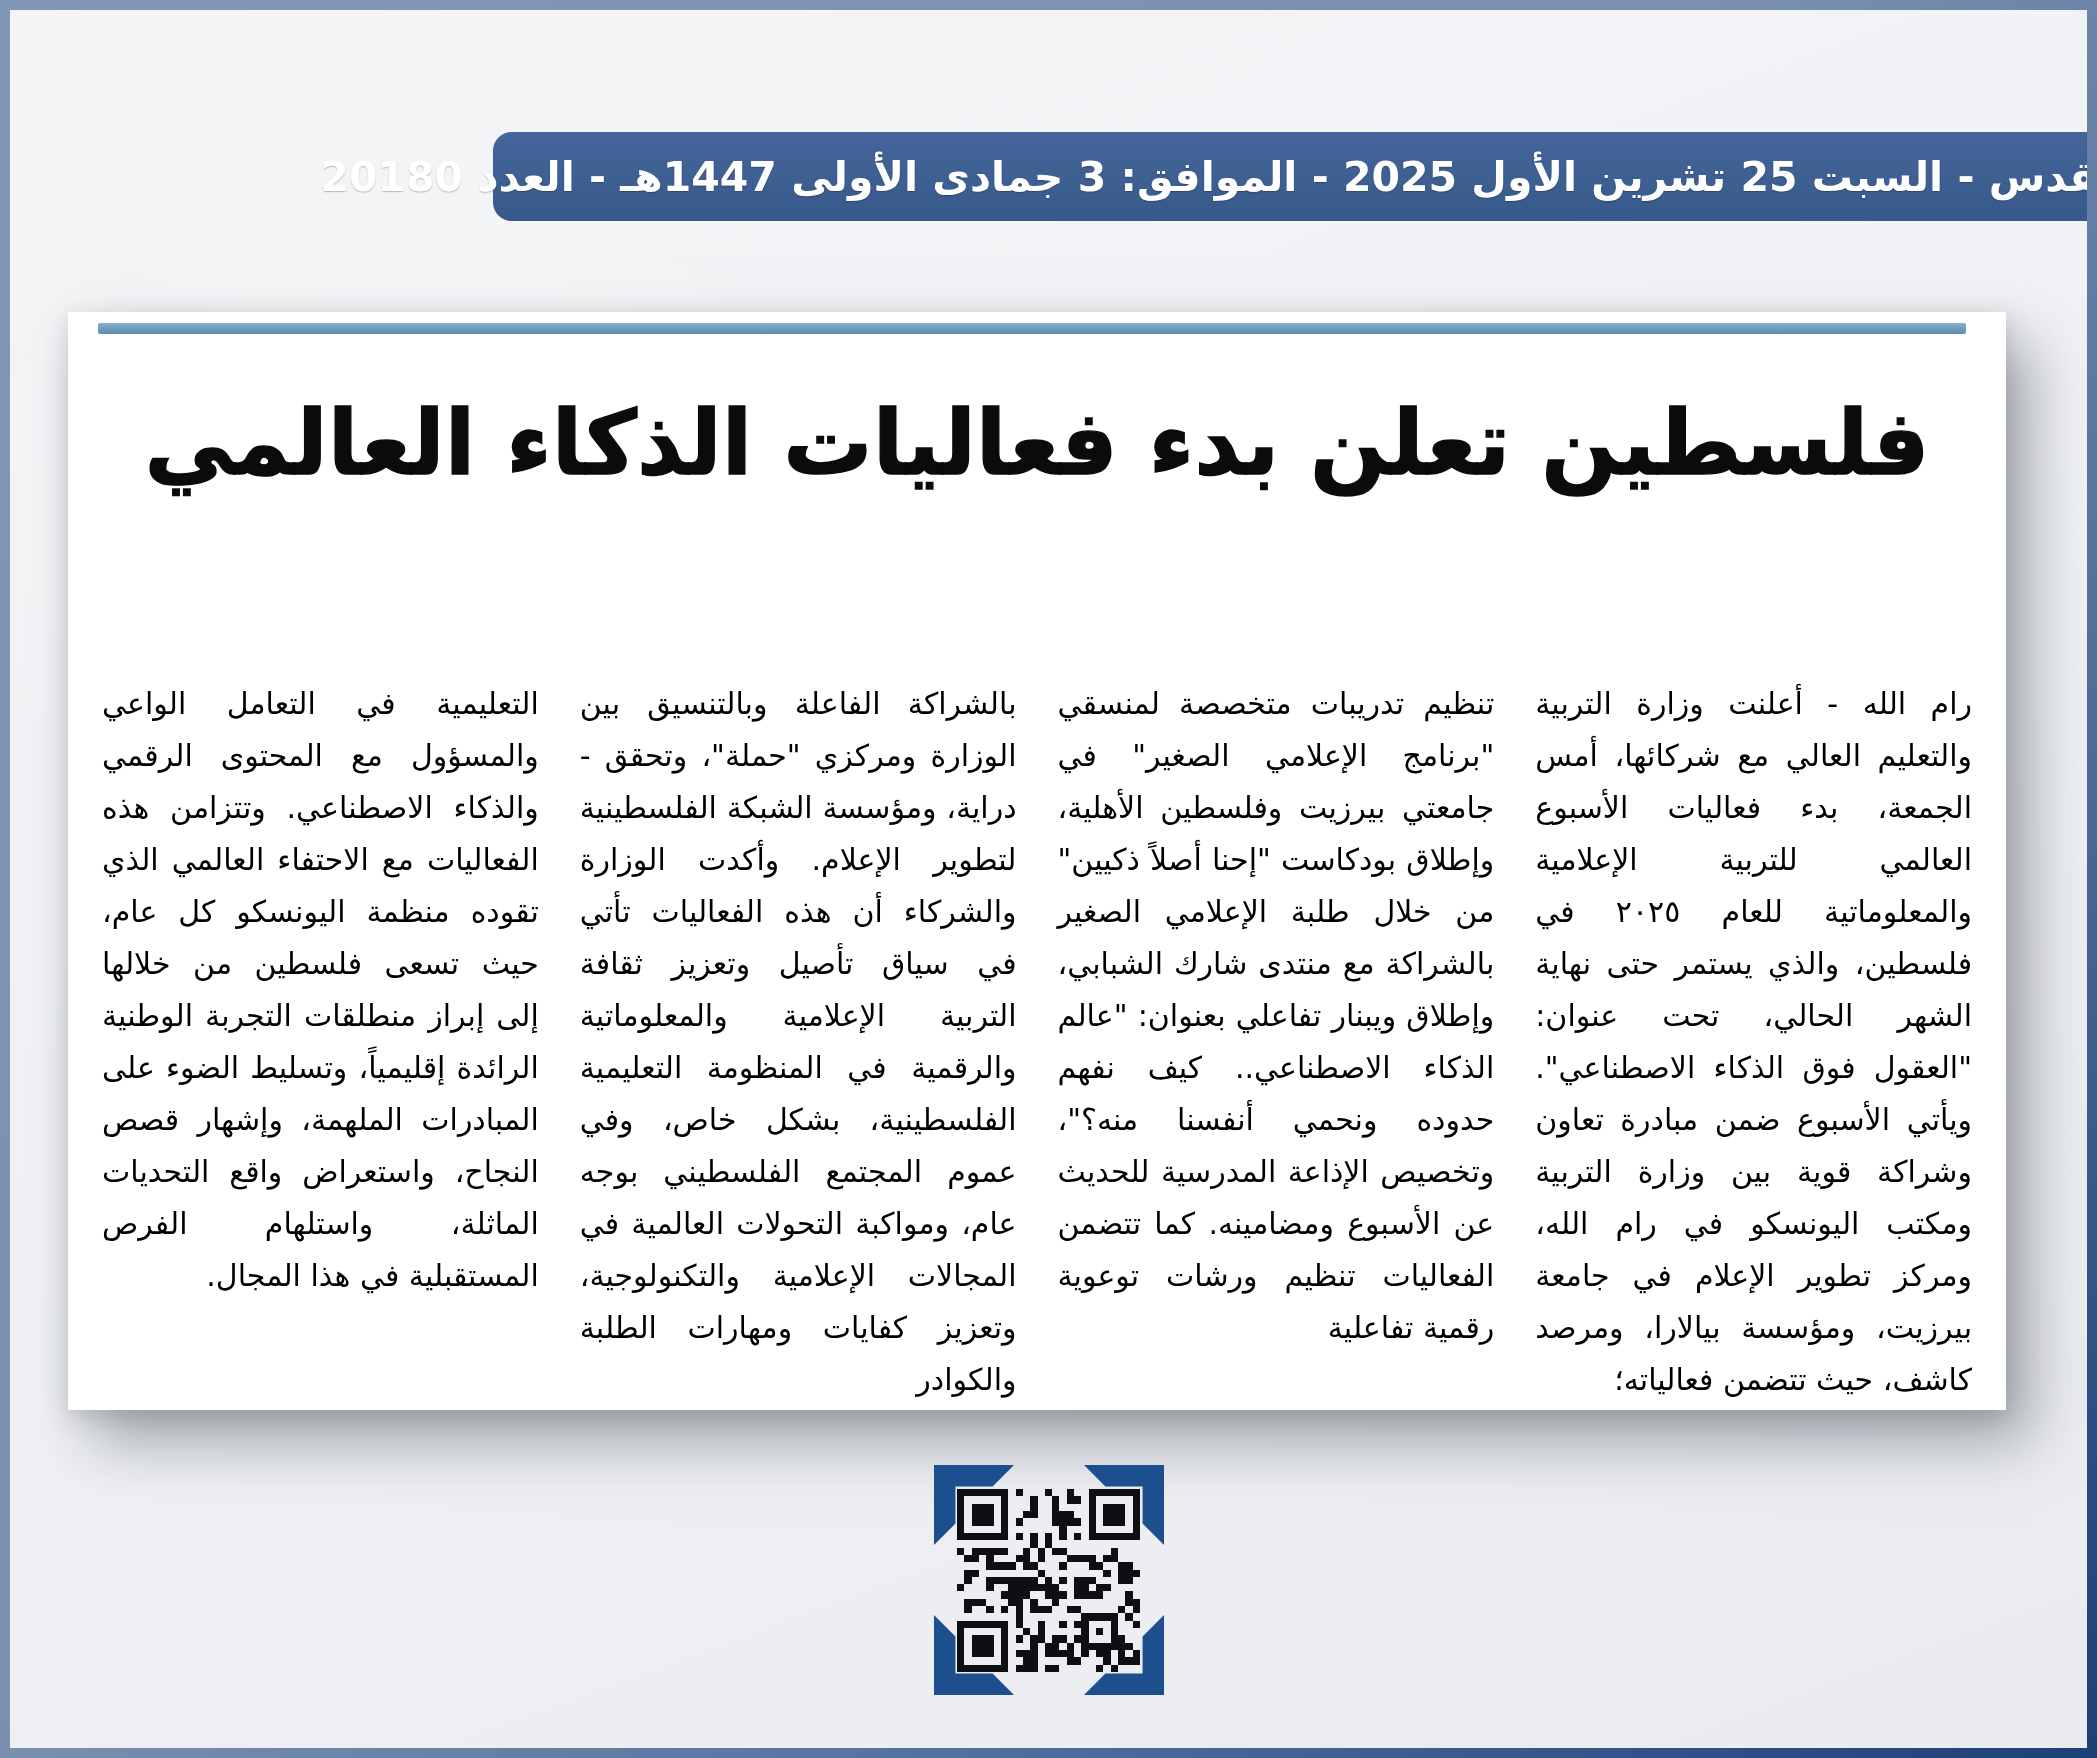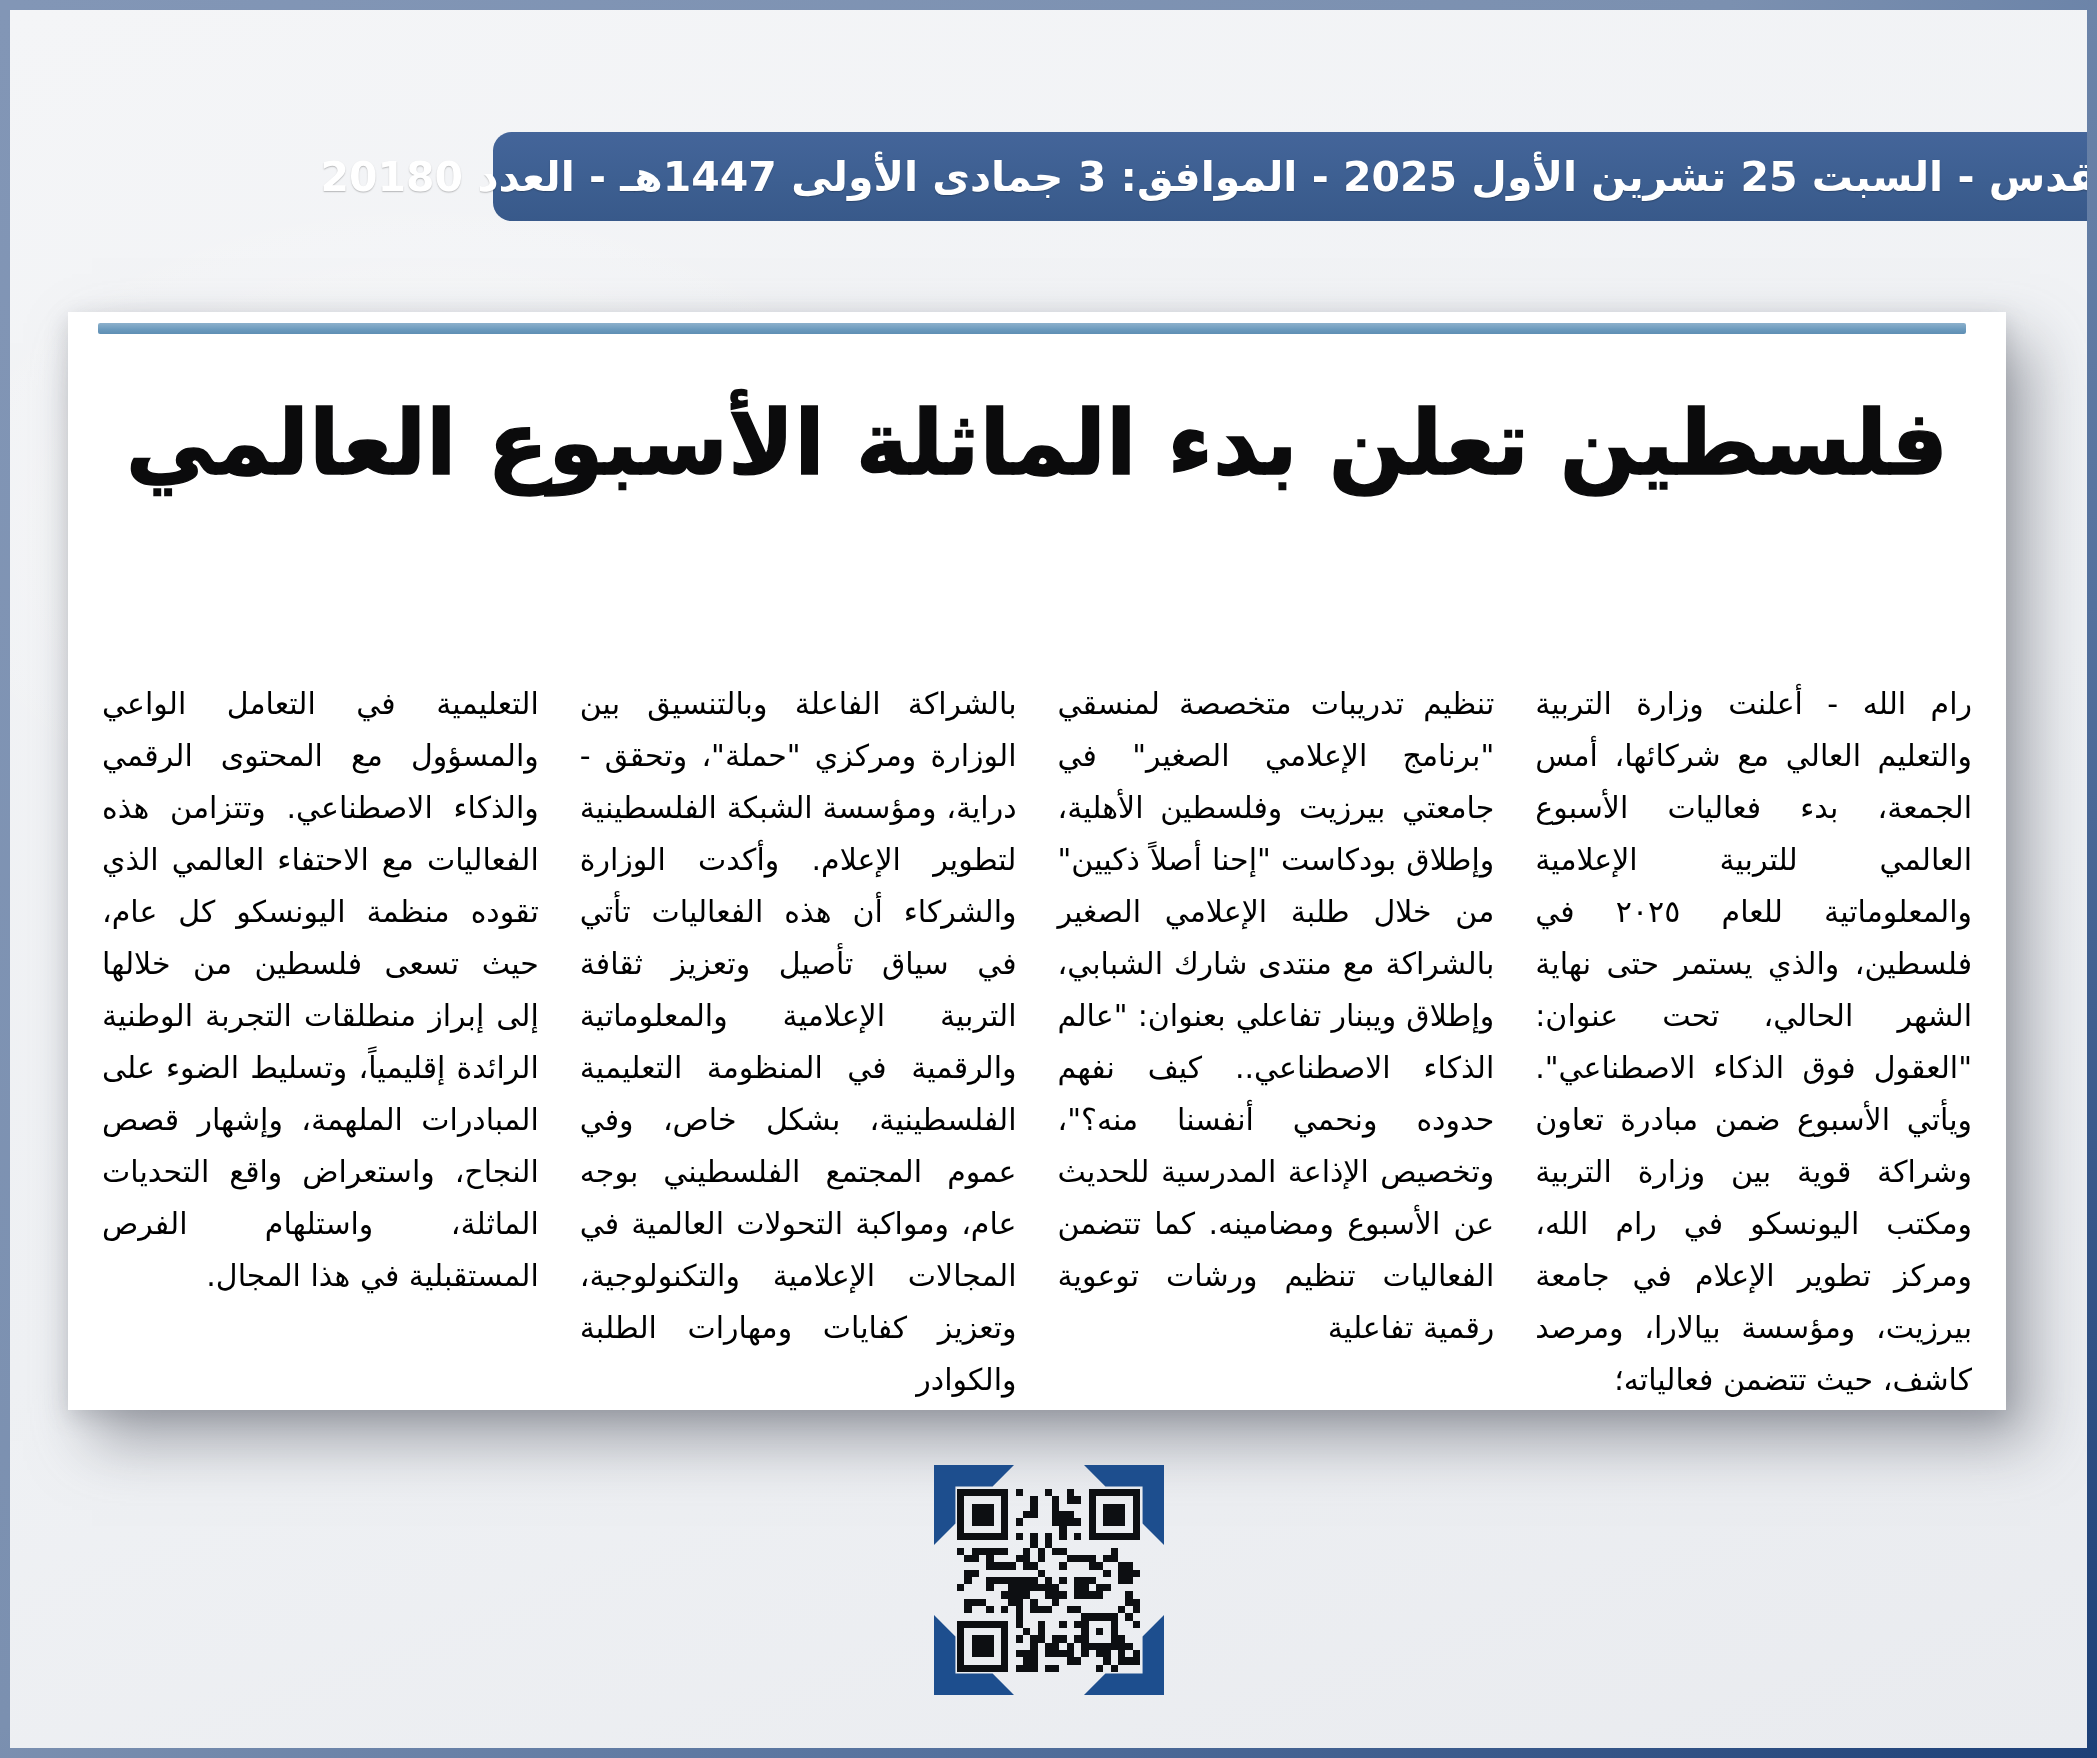--- a/index.html
+++ b/index.html
@@ -65,21 +65,21 @@
 
 <div class="paper-texture"></div>
 
 <div class="topbar">
   <span>جريدة القدس - السبت 25 تشرين الأول 2025 - الموافق: 3 جمادى الأولى 1447هـ - العدد 20180</span>
 </div>
 
 <div class="card">
   <div class="accent-line"></div>
   <div class="headline">
-    <div>فلسطين تعلن بدء الماثلة الأسبوع العالمي</div>
+    <div>فلسطين تعلن بدء فعاليات الذكاء العالمي</div>
   </div>
   <div class="columns">
     <div class="col">رام الله - أعلنت وزارة التربية والتعليم العالي مع شركائها، أمس الجمعة، بدء فعاليات الأسبوع العالمي للتربية الإعلامية والمعلوماتية للعام ٢٠٢٥ في فلسطين، والذي يستمر حتى نهاية الشهر الحالي، تحت عنوان: "العقول فوق الذكاء الاصطناعي". ويأتي الأسبوع ضمن مبادرة تعاون وشراكة قوية بين وزارة التربية ومكتب اليونسكو في رام الله، ومركز تطوير الإعلام في جامعة بيرزيت، ومؤسسة بيالارا، ومرصد كاشف، حيث تتضمن فعالياته؛</div>
     <div class="col">تنظيم تدريبات متخصصة لمنسقي "برنامج الإعلامي الصغير" في جامعتي بيرزيت وفلسطين الأهلية، وإطلاق بودكاست "إحنا أصلاً ذكيين" من خلال طلبة الإعلامي الصغير بالشراكة مع منتدى شارك الشبابي، وإطلاق ويبنار تفاعلي بعنوان: "عالم الذكاء الاصطناعي.. كيف نفهم حدوده ونحمي أنفسنا منه؟"، وتخصيص الإذاعة المدرسية للحديث عن الأسبوع ومضامينه. كما تتضمن الفعاليات تنظيم ورشات توعوية رقمية تفاعلية</div>
     <div class="col">بالشراكة الفاعلة وبالتنسيق بين الوزارة ومركزي "حملة"، وتحقق - دراية، ومؤسسة الشبكة الفلسطينية لتطوير الإعلام. وأكدت الوزارة والشركاء أن هذه الفعاليات تأتي في سياق تأصيل وتعزيز ثقافة التربية الإعلامية والمعلوماتية والرقمية في المنظومة التعليمية الفلسطينية، بشكل خاص، وفي عموم المجتمع الفلسطيني بوجه عام، ومواكبة التحولات العالمية في المجالات الإعلامية والتكنولوجية، وتعزيز كفايات ومهارات الطلبة والكوادر</div>
     <div class="col">التعليمية في التعامل الواعي والمسؤول مع المحتوى الرقمي والذكاء الاصطناعي. وتتزامن هذه الفعاليات مع الاحتفاء العالمي الذي تقوده منظمة اليونسكو كل عام، حيث تسعى فلسطين من خلالها إلى إبراز منطلقات التجربة الوطنية الرائدة إقليمياً، وتسليط الضوء على المبادرات الملهمة، وإشهار قصص النجاح، واستعراض واقع التحديات الماثلة، واستلهام الفرص المستقبلية في هذا المجال.</div>
   </div>
 </div>
 
 <div class="qr-wrap">

